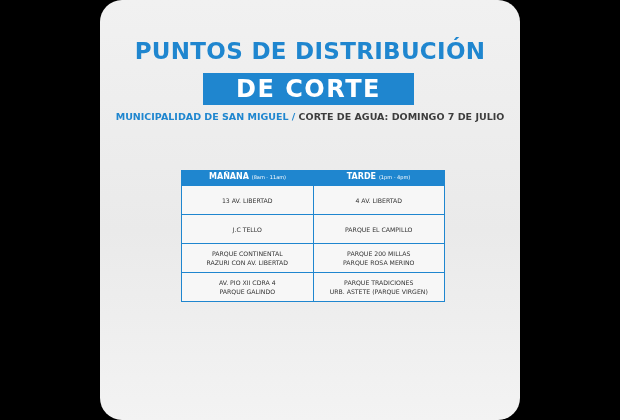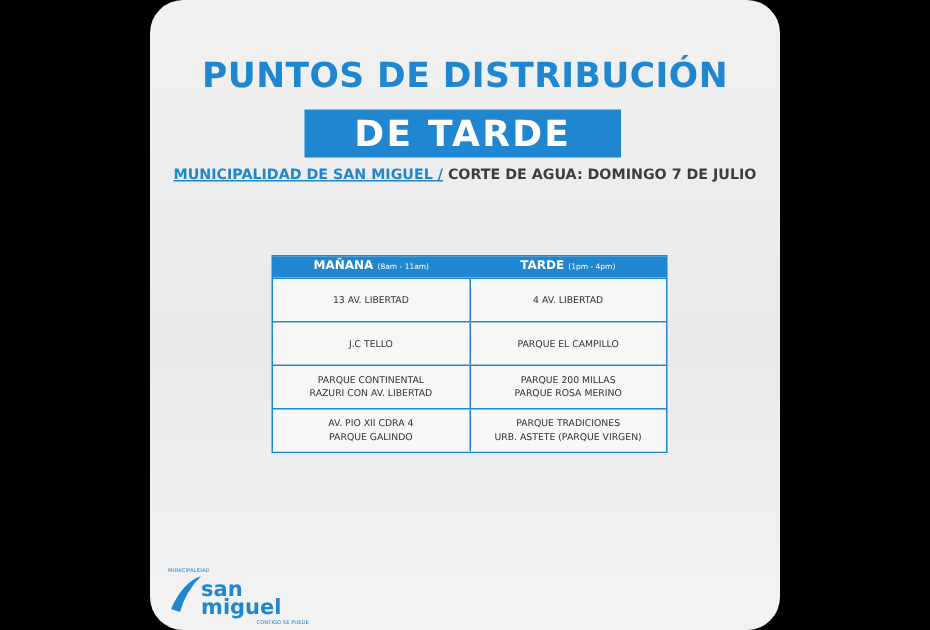--- a/index.html
+++ b/index.html
@@ -17,21 +17,21 @@
   }
   .title2-box {
     position: absolute; left: 103px; top: 73px; width: 211px; height: 32px;
     background: #1f86cf; color: #fff; text-align: center;
     font-weight: bold; font-size: 24px; line-height: 32px; letter-spacing: 1.5px;
   }
   .subtitle {
     position: absolute; left: 0; top: 111px; width: 420px; text-align: center;
     font-size: 9.5px; font-weight: bold;
   }
-  .subtitle .muni { color: #1f86cf; text-decoration: underline; }
+  .subtitle .muni { color: #1f86cf; }
   .subtitle .corte { color: #3d3d3d; }
 
   .table {
     position: absolute; left: 81px; top: 170px; width: 264px;
     border: 1px solid #1f86cf;
   }
   .thead { background: #1f86cf; color: #fff; }
   .thead .dir { text-align: center; font-size: 8.5px; font-weight: bold; padding-top: 3px; }
   .thead .cols { display: flex; }
   .thead .cols div { flex: 1; text-align: center; font-size: 8px; font-weight: bold; padding: 1px 0 4px; }
@@ -53,21 +53,21 @@
     position: absolute; left: 321px; top: 395px; font-size: 11px; font-style: italic;
     color: #1f86cf;
   }
   .slogan .bold { font-weight: bold; }
 </style>
 </head>
 <body>
 
 <div class="stage">
   <div class="title1">PUNTOS DE DISTRIBUCIÓN</div>
-  <div class="title2-box">DE TARDE</div>
+  <div class="title2-box">DE CORTE</div>
   <div class="subtitle">
     <span class="muni">MUNICIPALIDAD DE SAN MIGUEL /</span>
     <span class="corte">CORTE DE AGUA: DOMINGO 7 DE JULIO</span>
   </div>
 
   <div class="table">
     <div class="thead">
       <div class="cols">
         <div>
           <span>MAÑANA</span>
@@ -110,22 +110,13 @@
           <span>AV. PIO XII CDRA 4</span>
           <span>PARQUE GALINDO</span>
         </div>
       <div class="cell">
           <span>PARQUE TRADICIONES</span>
           <span>URB. ASTETE (PARQUE VIRGEN)</span>
         </div>
     </div>
   </div>
 
-  <div class="logo">
-    <span class="mini">MUNICIPALIDAD</span>
-    <svg width="24" height="30" viewBox="0 0 24 30">
-      <path d="M2 26 Q10 8 22 4 Q12 14 8 28 Z" fill="#1f86cf"></path>
-    </svg>
-    <span class="san">san</span>
-    <span class="miguel">miguel</span>
-    <span class="tag">CONTIGO SE PUEDE</span>
-  </div>
 </div>
 
 </body></html>

